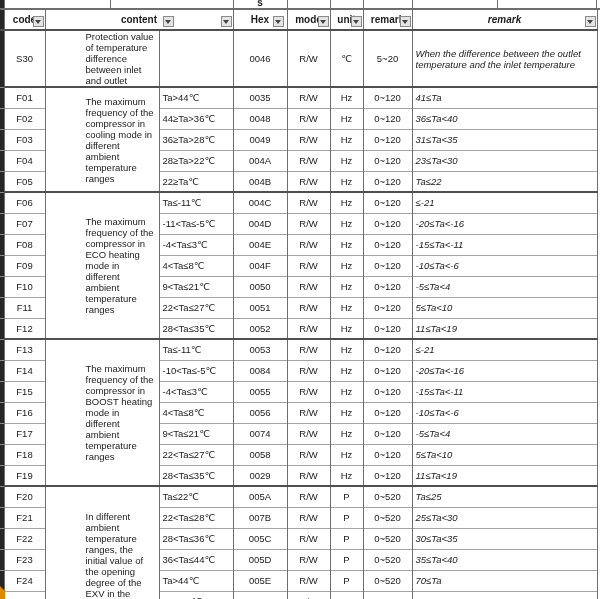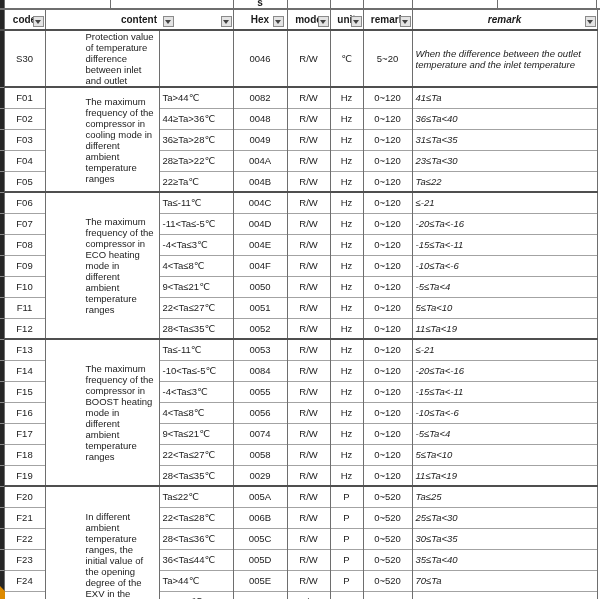--- a/index.html
+++ b/index.html
@@ -137,21 +137,21 @@
           <td class="c">R/W</td>
           <td class="c">℃</td>
           <td class="c">5~20</td>
           <td class="l remark">When the difference between the outlet temperature and the inlet temperature</td>
         </tr>
         <tr class="sec-top">
           <td class="gutter"></td>
           <td class="c">F01</td>
           <td class="l desc" rowspan="5">The maximum frequency of the compressor in cooling mode in different ambient temperature ranges</td>
           <td class="l">Ta&gt;44℃</td>
-          <td class="c">0082</td>
+          <td class="c">0035</td>
           <td class="c">R/W</td>
           <td class="c">Hz</td>
           <td class="c">0~120</td>
           <td class="l remark">41≤Ta</td>
         </tr>
         <tr>
           <td class="gutter"></td>
           <td class="c">F02</td>
           <td class="l">44≥Ta&gt;36℃</td>
           <td class="c">0048</td>
@@ -340,21 +340,21 @@
           <td class="c">005A</td>
           <td class="c">R/W</td>
           <td class="c">P</td>
           <td class="c">0~520</td>
           <td class="l remark">Ta≤25</td>
         </tr>
         <tr>
           <td class="gutter"></td>
           <td class="c">F21</td>
           <td class="l">22&lt;Ta≤28℃</td>
-          <td class="c">006B</td>
+          <td class="c">007B</td>
           <td class="c">R/W</td>
           <td class="c">P</td>
           <td class="c">0~520</td>
           <td class="l remark">25≤Ta&lt;30</td>
         </tr>
         <tr>
           <td class="gutter"></td>
           <td class="c">F22</td>
           <td class="l">28&lt;Ta≤36℃</td>
           <td class="c">005C</td>

